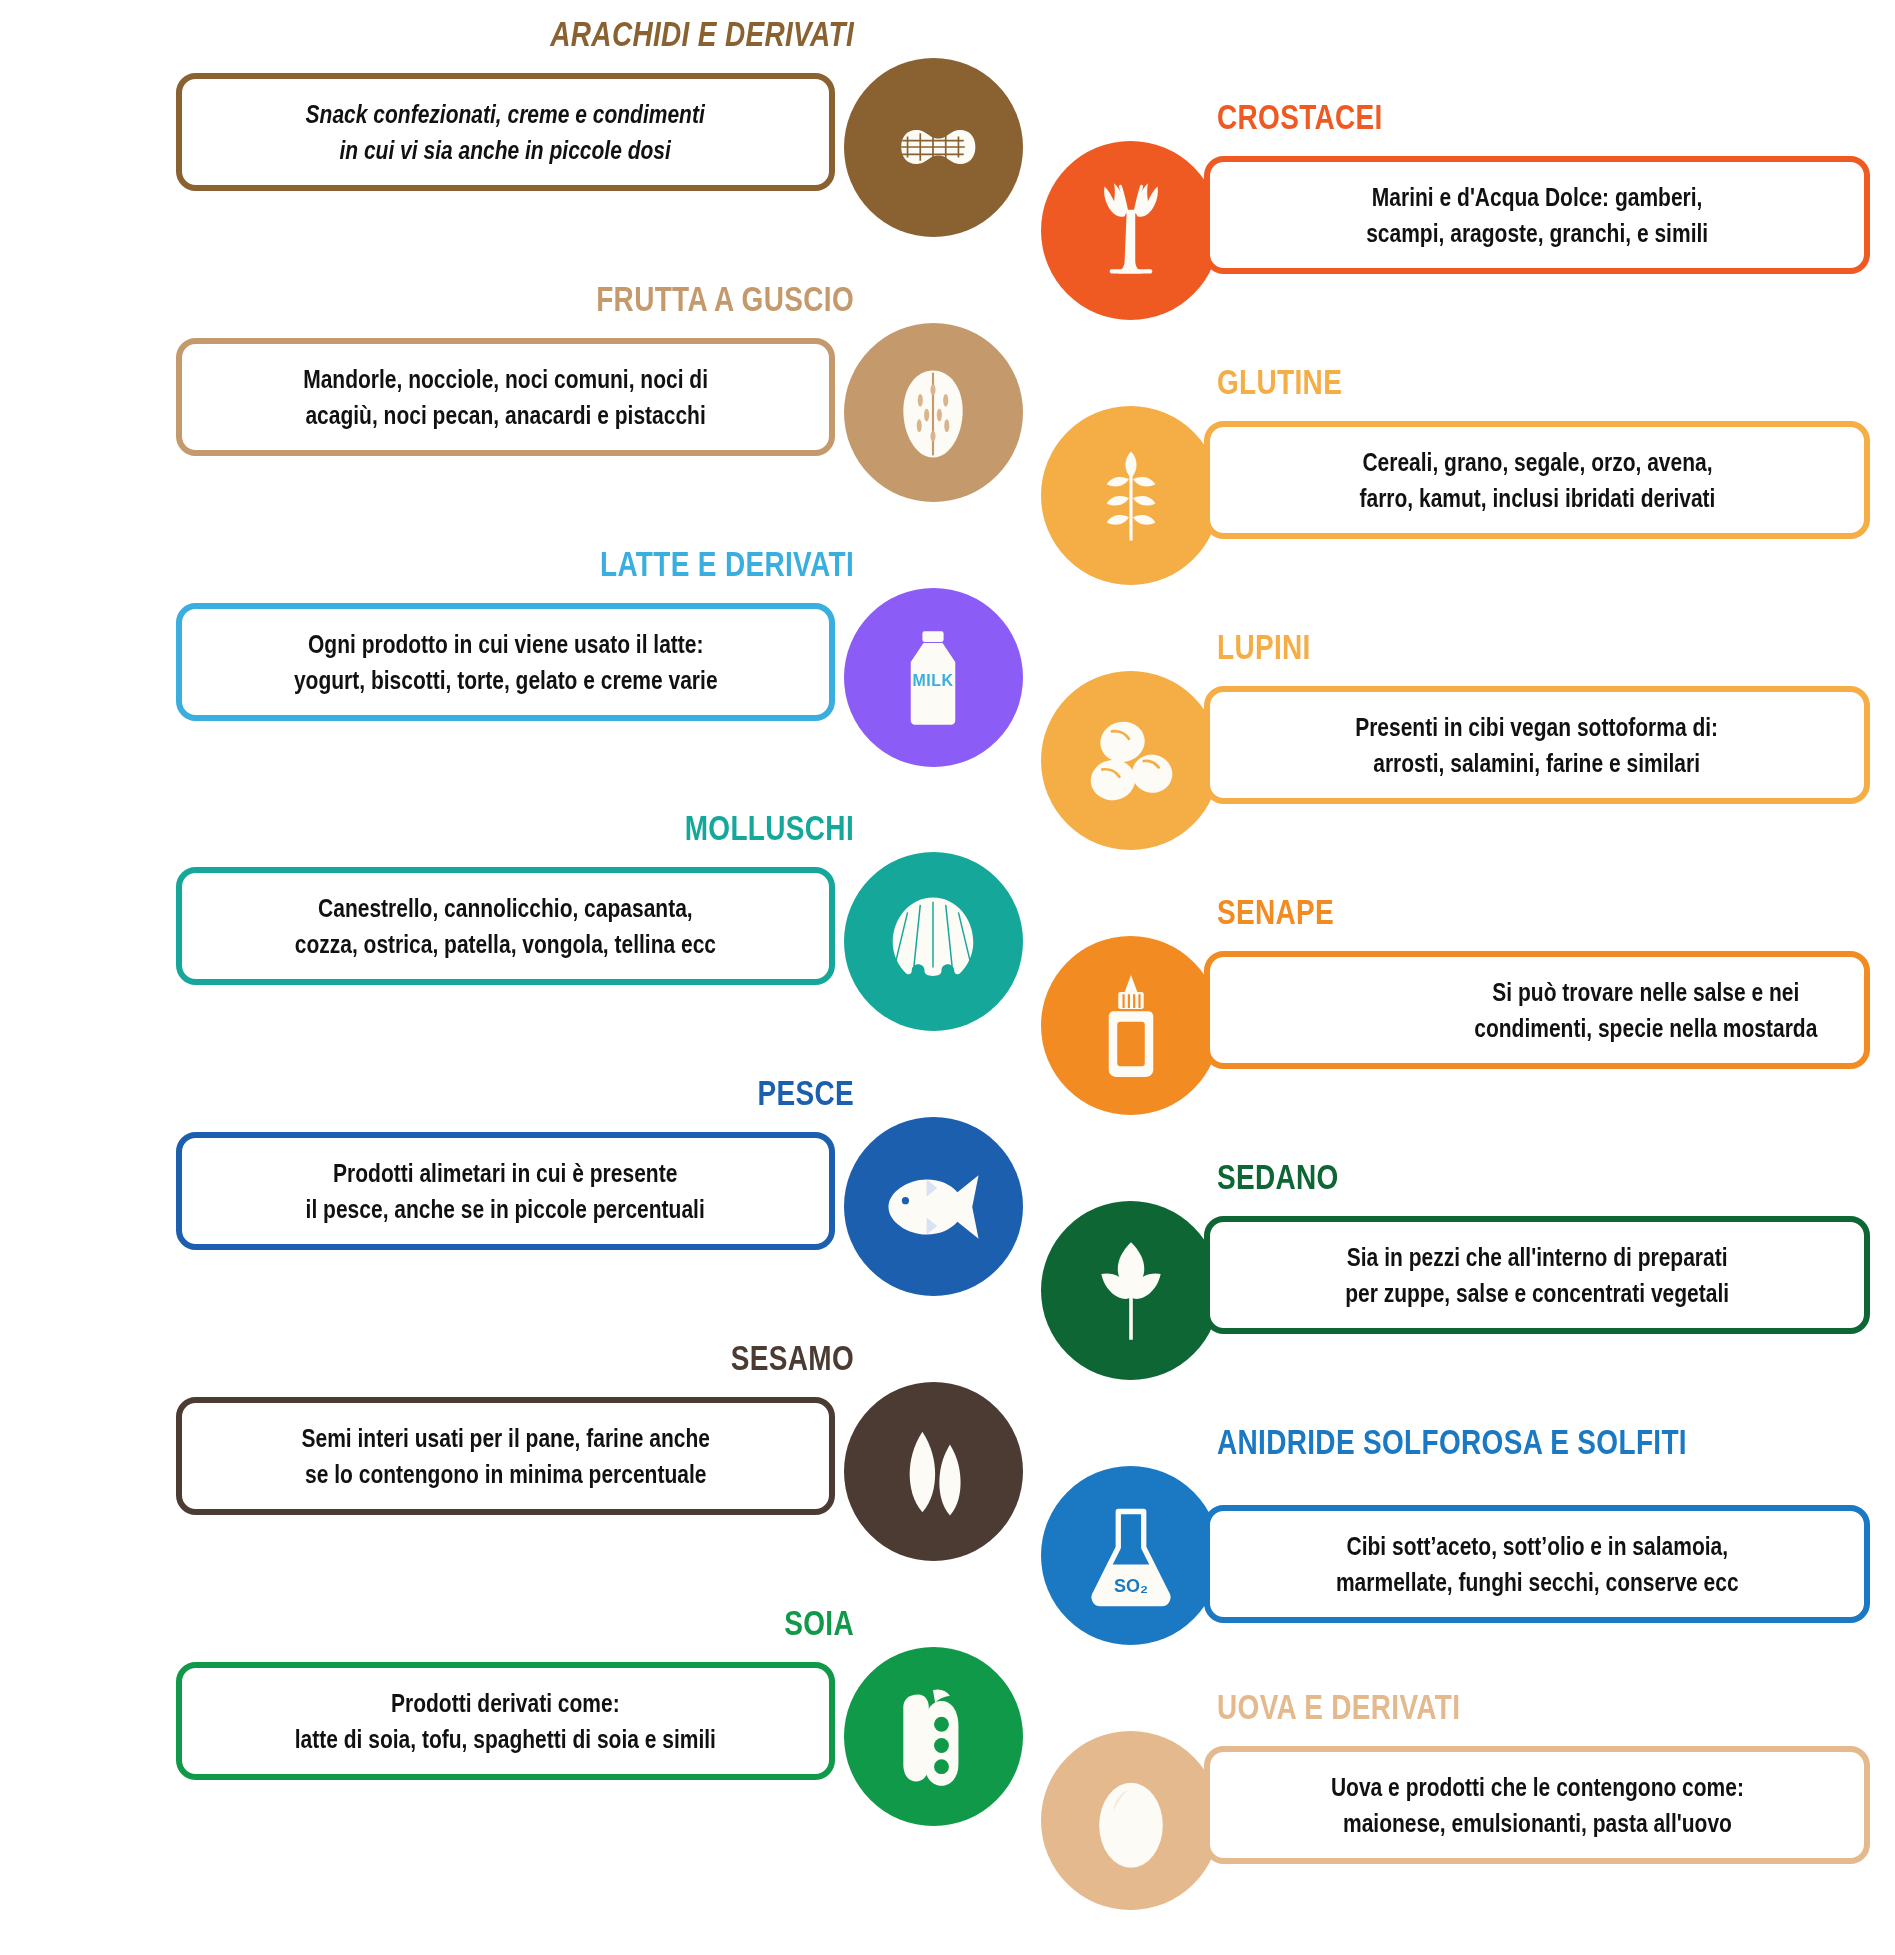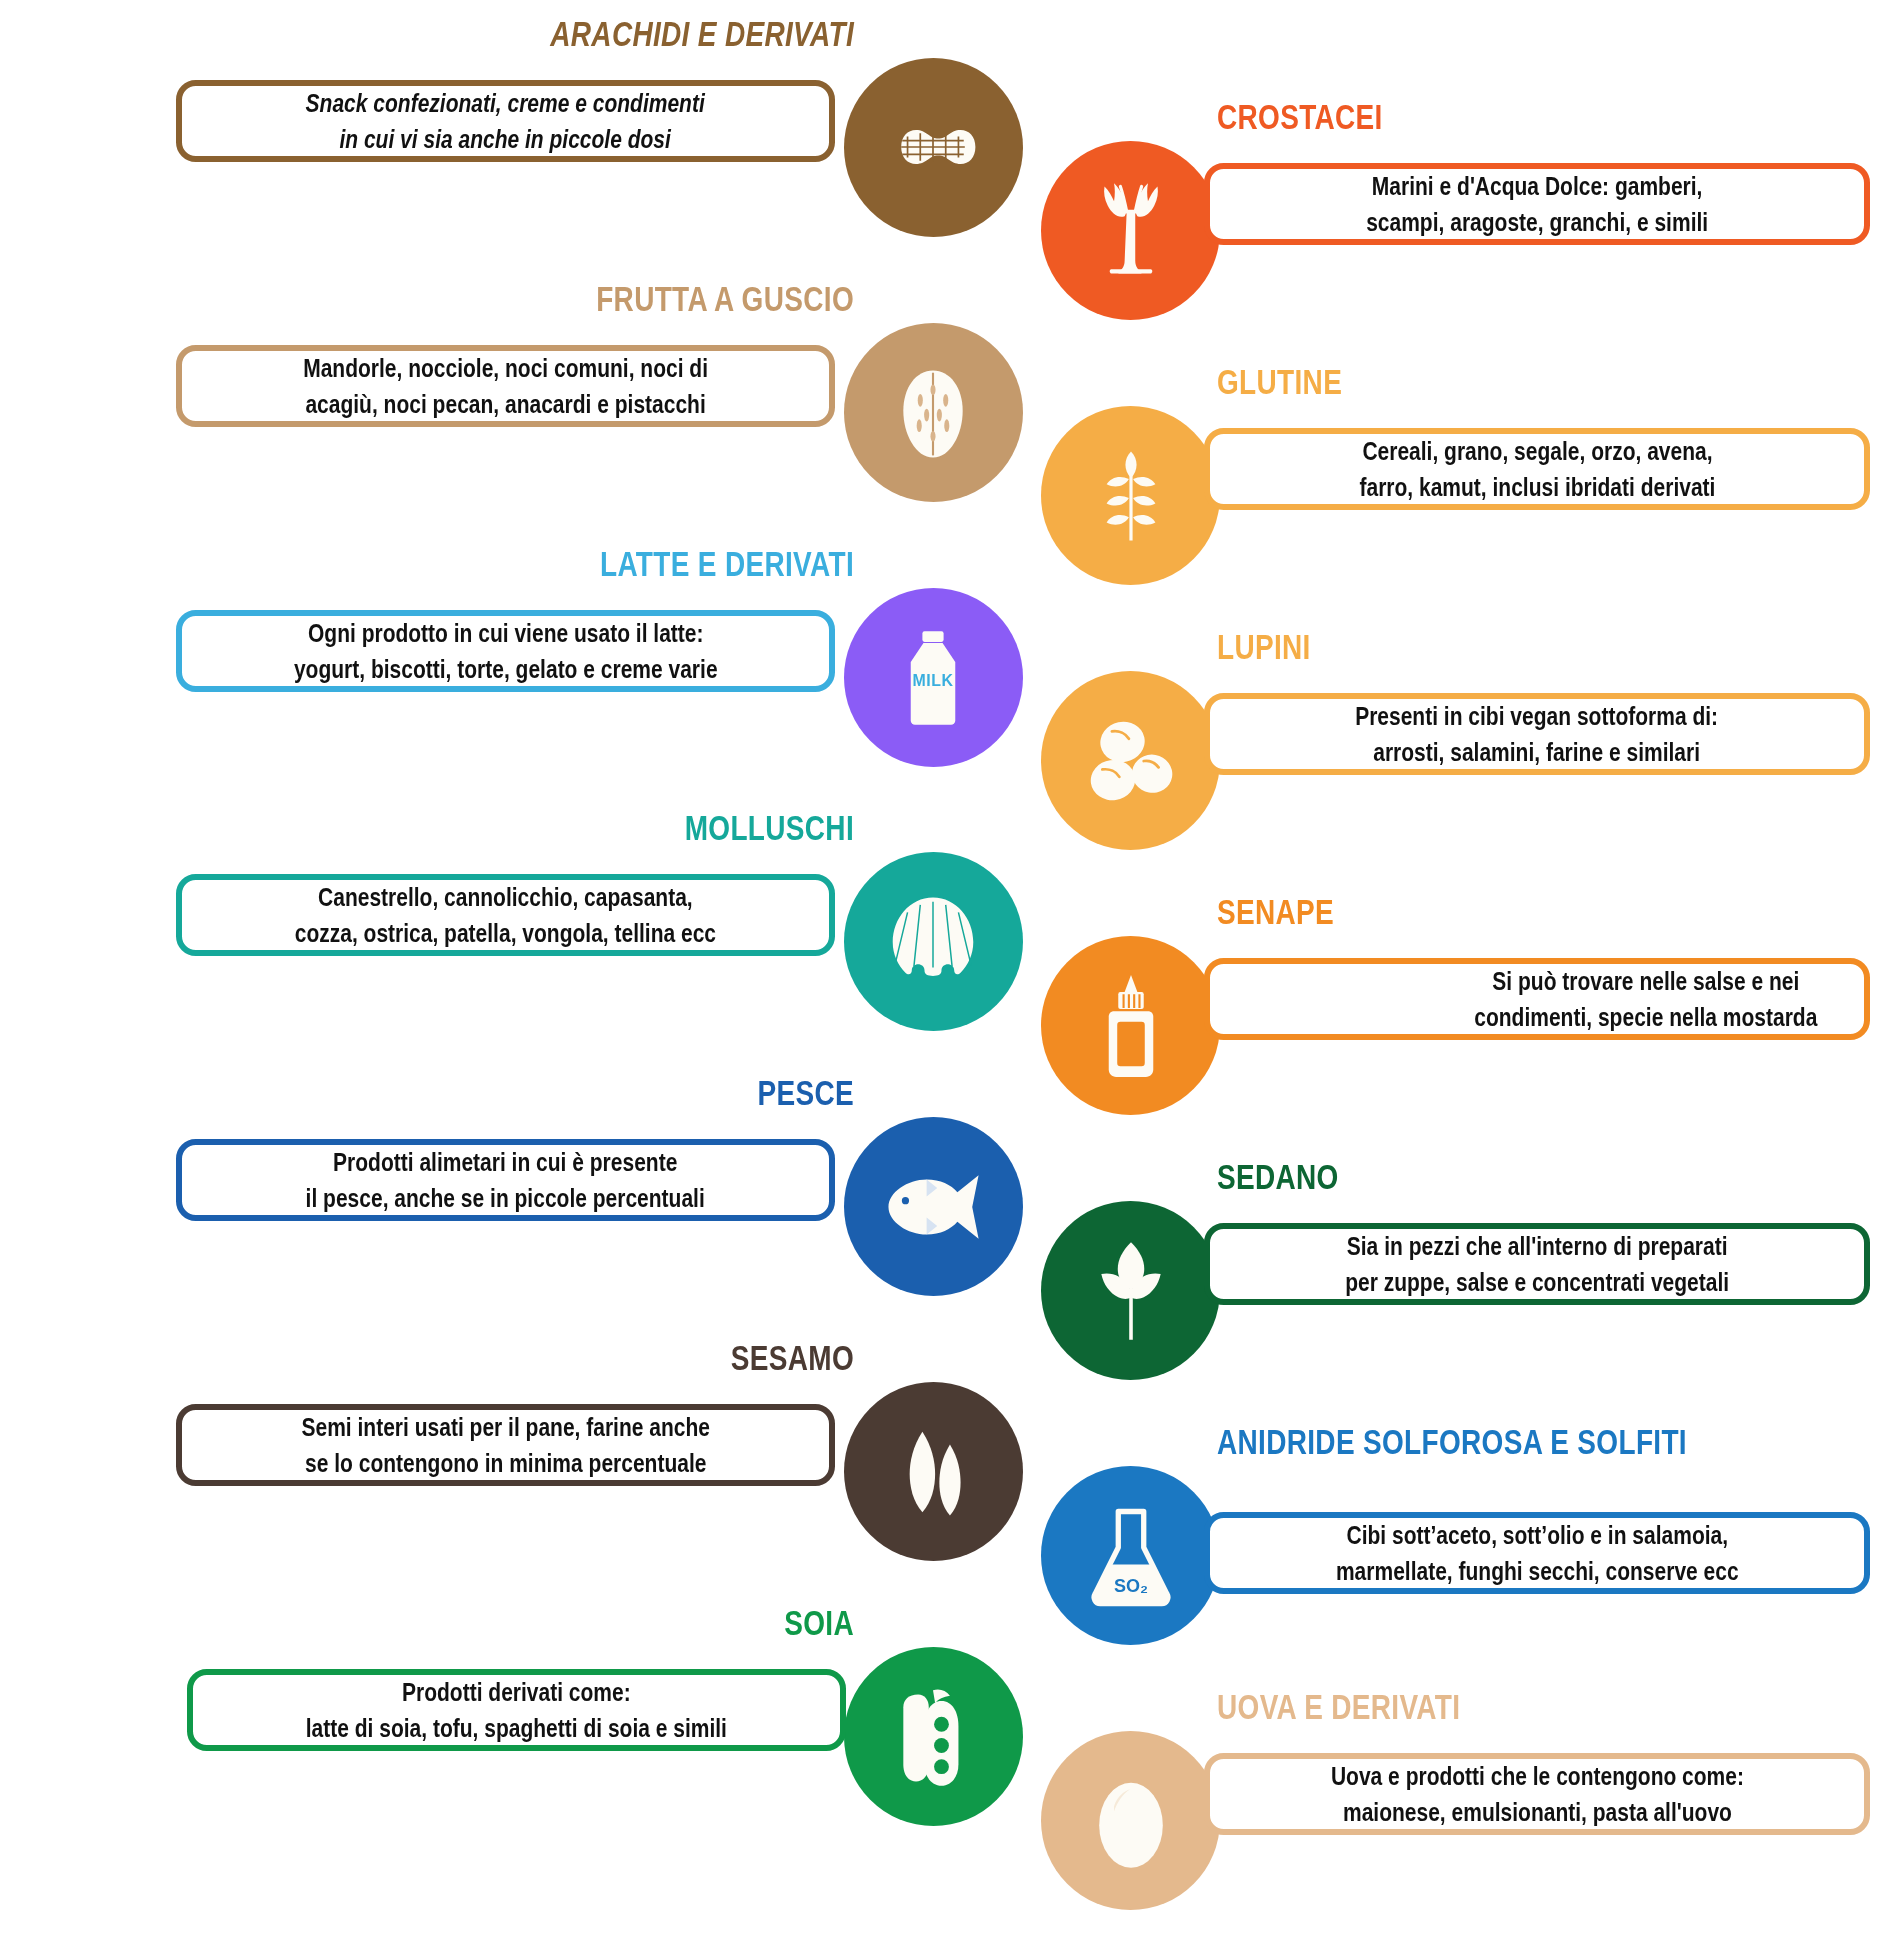--- a/index.html
+++ b/index.html
@@ -34,21 +34,21 @@
     position:absolute;top:44px;width:179px;height:179px;border-radius:50%;
     display:flex;align-items:center;justify-content:center;
     z-index:1;
   }
   .row-left .badge{right:-13.6px;}
   .row-right .badge{left:0px;}
   .badge svg{width:106px;height:106px;display:block;}
 
   
   .card{
-    position:absolute;top:66px;height:82px;
+    position:absolute;top:59px;height:118px;
     border-style:solid;border-width:6.8px;border-radius:19.7px;
     background:#ffffff;box-sizing:border-box;
     display:flex;align-items:center;justify-content:center;
     z-index:2;
   }
   .row-left .card{left:0px;width:659px;}
   .row-right .card{left:163px;width:666px;}
 
   .desc{
     font-size:25px;line-height:36px;color:#111111;text-align:center;
@@ -164,21 +164,21 @@
       <path style="fill:#fdfbf5" d="M36 10c6 0 10 5 10 12v54c0 10-5 16-12 16S22 86 22 76V22c0-7 5-12 14-12z"></path>
       <path style="fill:#fdfbf5" d="M58 16c10 0 16 10 16 24v36c0 12-7 20-16 20s-16-8-16-20V40c0-14 6-24 16-24z"></path>
       <g style="fill:#0f9949">
         <circle cx="58" cy="38" r="7"></circle>
               <circle cx="58" cy="58" r="7"></circle>
               <circle cx="58" cy="78" r="7"></circle>
       </g>
       <path style="fill:#fdfbf5" d="M50 6c6-2 12 0 16 5-6 1-11 3-14 7z"></path>
       </svg>
         </div>
-        <div class="card" style="border-color: rgb(15, 153, 73); margin-left: 11px;">
+        <div class="card" style="border-color: rgb(15, 153, 73);">
           <div class="desc">Prodotti derivati come:
 latte di soia, tofu, spaghetti di soia e simili</div>
         </div>
       </div>
     </div>
   <div class="col col-right">
       <div class="row row-right" style="top: 97px;">
         <div class="title" style="color: rgb(239, 90, 35);">CROSTACEI</div>
         <div class="badge" style="background: rgb(239, 90, 35);">
           <svg viewBox="0 0 100 100">

